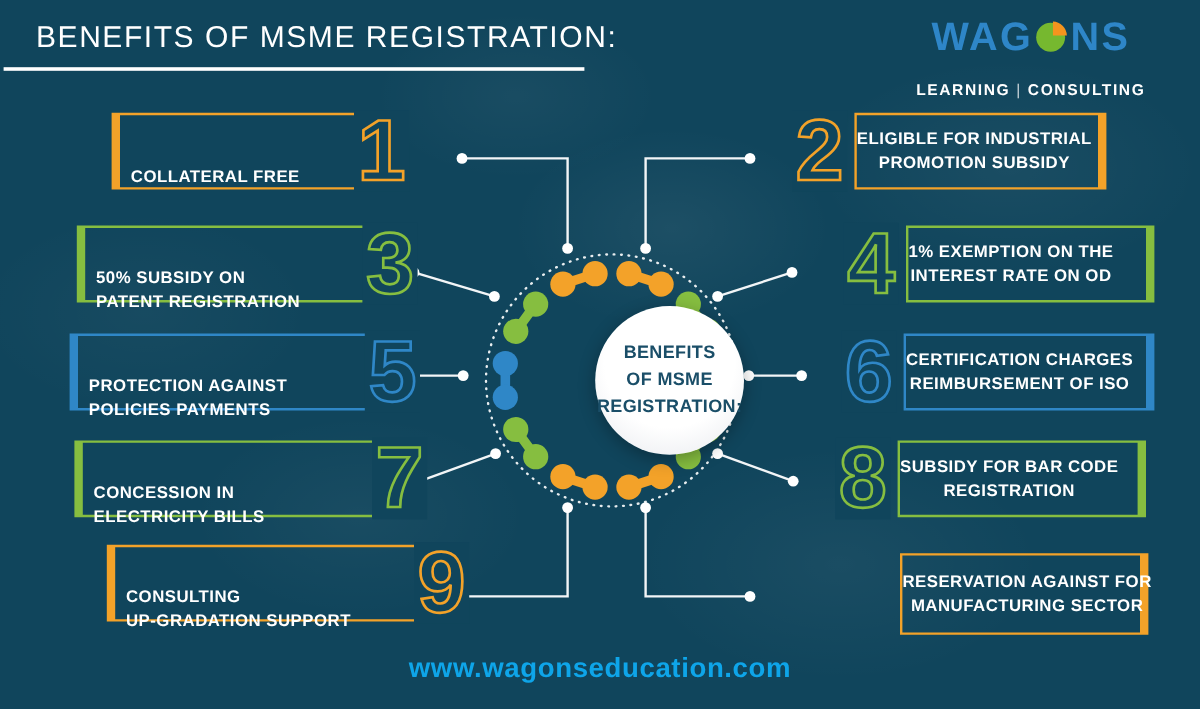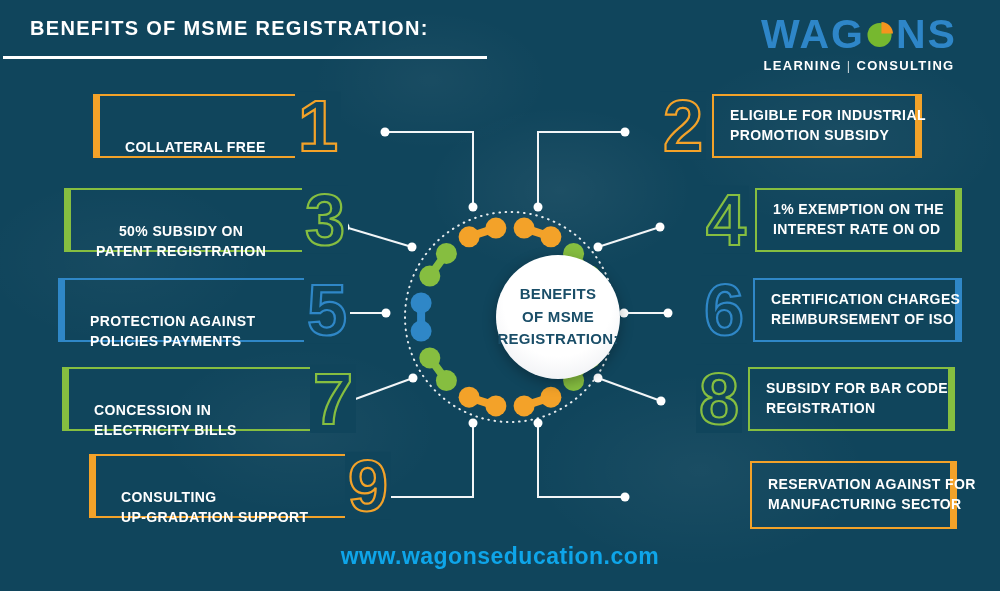--- a/index.html
+++ b/index.html
@@ -14,63 +14,63 @@
     background:
       radial-gradient(190px 120px at 560px 190px, rgba(255,255,255,0.055), rgba(255,255,255,0) 70%),
       radial-gradient(230px 130px at 840px 140px, rgba(255,255,255,0.045), rgba(255,255,255,0) 70%),
       radial-gradient(200px 120px at 300px 430px, rgba(255,255,255,0.04), rgba(255,255,255,0) 70%),
       radial-gradient(240px 140px at 700px 470px, rgba(255,255,255,0.045), rgba(255,255,255,0) 70%),
       radial-gradient(170px 100px at 430px 80px, rgba(255,255,255,0.04), rgba(255,255,255,0) 70%),
       radial-gradient(200px 120px at 120px 260px, rgba(255,255,255,0.03), rgba(255,255,255,0) 70%);
   }
   .page-title {
     position:absolute; left:30px; top:17px; margin:0;
-    color:#ffffff; font-size:20px; font-weight:700; letter-spacing:1.3px;
+    color:#ffffff; font-size:25px; font-weight:400; letter-spacing:1.3px;
   }
   .title-underline {
     position:absolute; left:3px; top:56px; width:484px; height:3px; background:#ffffff;
   }
   
   .logo { position:absolute; left:752px; top:14px; width:214px; text-align:center; }
   .logo-word {
     display:flex; align-items:center; justify-content:center;
-    color:#2E86C8; font-size:41px; font-weight:800; letter-spacing:2px; line-height:1;
+    color:#2E86C8; font-size:33px; font-weight:800; letter-spacing:2px; line-height:1;
   }
   .logo-o { width:27px; height:27px; margin:0 2px; }
   .logo-tagline {
-    margin-top:3px; color:#ffffff; font-size:13px; font-weight:700; letter-spacing:1.3px;
+    margin-top:20px; color:#ffffff; font-size:13px; font-weight:700; letter-spacing:1.3px;
   }
   .logo-tagline .sep { opacity:0.75; padding:0 5px; font-weight:400; }
   
   .orange { --c:#F3A229; }
   .green  { --c:#86BE40; }
   .blue   { --c:#2F87C7; }
   
   .benefit {
     position:absolute; height:64px; border:2px solid var(--c);
     display:flex; align-items:center; box-sizing:border-box;
   }
   .benefit.left  { border-left-width:7px; }
   .benefit.right { border-right-width:7px; }
   .btext { color:#ffffff; font-size:14px; font-weight:700; letter-spacing:0.4px; line-height:1.4; }
-  .benefit.left  .btext { padding-left:25px;margin-top:44px; }
-  .benefit.right .btext { padding-left:16px; }
+  .benefit.left  .btext { padding-left:9px;margin-top:44px; }
+  .benefit.right .btext { padding-left:0;text-align:center; }
   .btext .ln { display:block; white-space:nowrap; }
   .bignum {
     position:absolute; top:50%; transform:translateY(-50%); z-index:2;
     font-size:72px; font-weight:700; line-height:0.95; padding:0 3px;
     color:transparent; -webkit-text-stroke:2.2px var(--c);
     background:#10455C;
   }
   @supports not (-webkit-text-stroke: 1px red) { .bignum { color:var(--c); } }
   .benefit.left  .bignum { left:calc(100% - 18px); }
   .benefit.right .bignum { right:calc(100% + 8px); }
   .b1  { left:93px;  top:94px;  width:222px; }
   .b2  { left:712px; top:94px;  width:210px; }
-  .b3  { left:64px;  top:188px; width:258px;text-align:center; }
+  .b3  { left:64px;  top:188px; width:258px; }
   .b4  { left:755px; top:188px; width:207px; }
   .b5  { left:58px;  top:278px; width:266px; }
   .b6  { left:753px; top:278px; width:209px; }
   .b7  { left:62px;  top:367px; width:268px; }
   .b8  { left:748px; top:367px; width:207px; }
   .b9  { left:89px;  top:454px; width:276px; }
   .b10 { left:750px; top:461px; width:207px; height:68px; }
   
   .diagram { position:absolute; left:0; top:0; }
   .conn { fill:none; stroke:#f2f5f7; stroke-width:2; }

